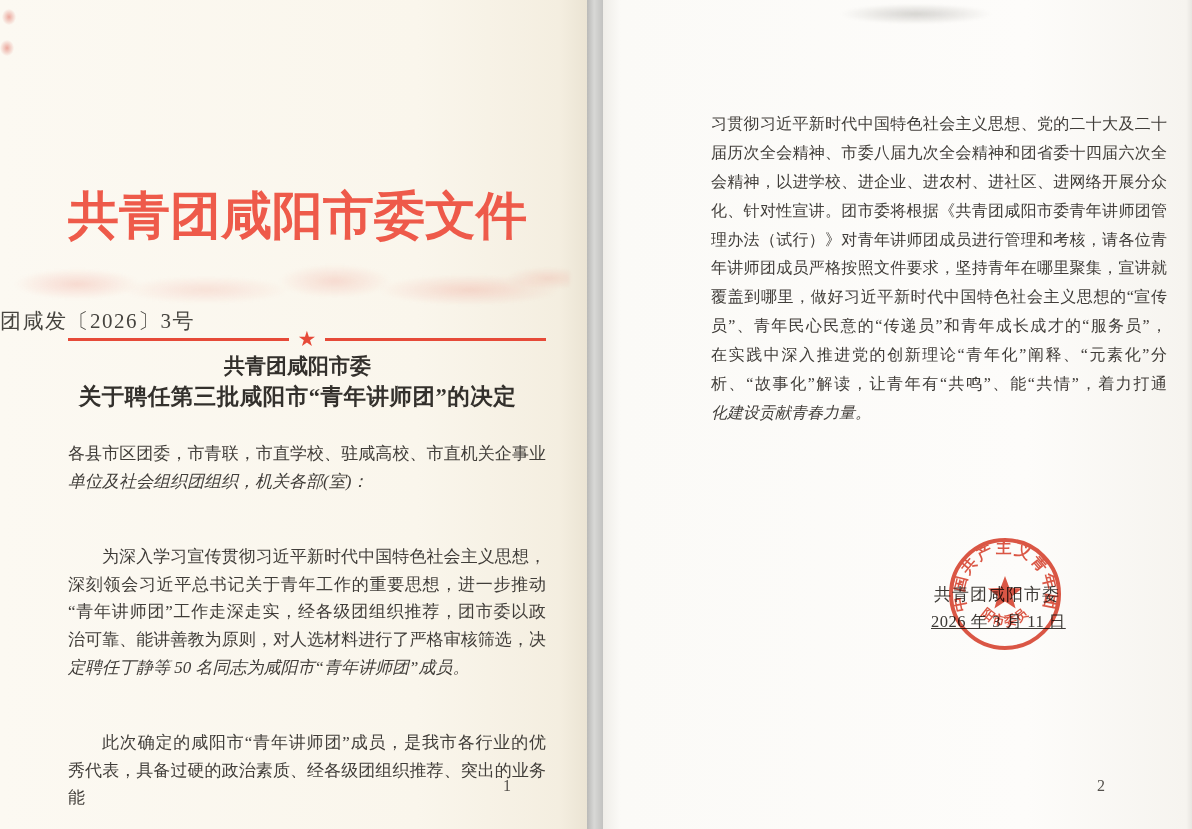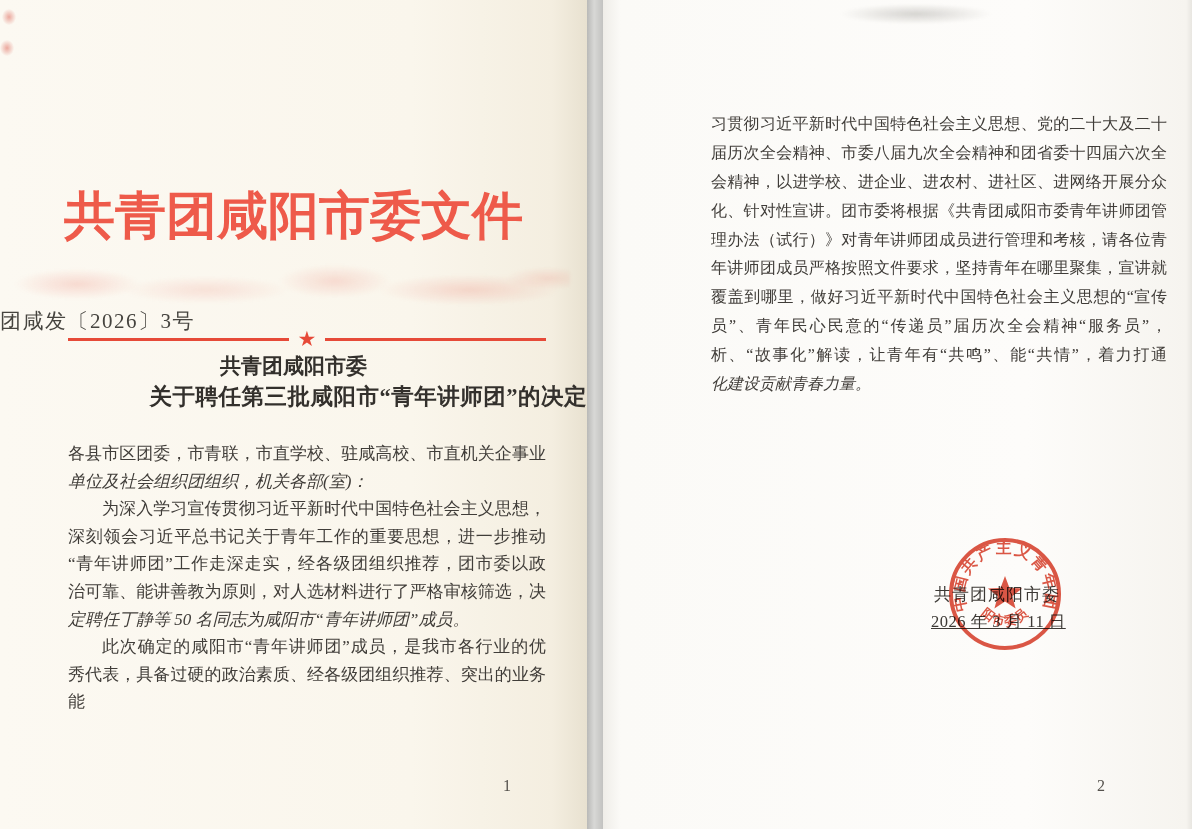--- a/index.html
+++ b/index.html
@@ -9,20 +9,21 @@
     font-family:"Liberation Serif","DejaVu Serif",serif;
     overflow:hidden;
   }
   .scan{position:relative;width:1192px;height:829px;background:#cfcfcd;overflow:hidden;}
 
   
   .page{position:absolute;top:0;height:829px;}
   .page1{
     left:0;width:587px;
     background:linear-gradient(90deg,#fcf9f2 0%,#faf6ec 70%,#f4eee0 94%,#e8e1d0 100%);
+    padding-left:8px;
   }
   .gutter{
     position:absolute;top:0;left:587px;width:16px;height:829px;
     background:linear-gradient(90deg,#b9b9b7 0%,#d8d8d6 45%,#c2c2c0 100%);
   }
   .page2{
     left:603px;width:589px;
     background:linear-gradient(90deg,#efede8 0%,#fbfaf7 3%,#fdfcfa 72%,#f6f4ef 99%,#e8e6e1 100%);
   }
 
@@ -64,37 +65,37 @@
   .starline .bar{flex:1;height:3px;background:#e64a38;}
   .starline .star{
     font-size:21px;line-height:18px;color:#e64a38;padding:0 9px;
   }
   .doc-title1{
     position:absolute;top:352px;left:0;width:100%;
     text-align:center;font-size:21px;font-weight:bold;color:#33302c;
   }
   .doc-title2{
     position:absolute;top:381px;left:0;width:100%;
-    text-align:right;font-size:22.5px;font-weight:bold;color:#33302c;letter-spacing:.5px;
+    text-align:center;font-size:22.5px;font-weight:bold;color:#33302c;letter-spacing:.5px;
   }
   .body1{
     position:absolute;top:440px;left:68px;width:478px;
     font-size:17px;color:#403d39;
   }
   .body2{
     position:absolute;top:110px;left:82px;width:456px;
     font-size:16px;color:#403d39;margin-left:26px;
   }
   .line{
     height:27.6px;line-height:27.6px;
     text-align:justify;text-align-last:justify;
     box-sizing:border-box;
   }
   .body2 .line{height:28.9px;line-height:28.9px;}
-  .line.indent{padding-left:34px;}
+  .line.indent{padding-left:34px;margin-top:48px;}
   .line.end{text-align-last:left;font-style:italic;}
 
   .pagenum{position:absolute;top:777px;font-size:16px;color:#55524d;}
   .pagenum.p1{left:503px;}
   .pagenum.p2{left:494px;}
 
   
   .attachment{
     position:absolute;top:469px;left:114px;
     font-size:16.5px;color:#3c3935;letter-spacing:.5px;
@@ -157,21 +158,22 @@
     <div class="smudge"></div>
 
     <div class="body2">
       <div class="line">习贯彻习近平新时代中国特色社会主义思想、党的二十大及二十</div>
       <div class="line">届历次全会精神、市委八届九次全会精神和团省委十四届六次全</div>
       <div class="line">会精神，以进学校、进企业、进农村、进社区、进网络开展分众</div>
       <div class="line">化、针对性宣讲。团市委将根据《共青团咸阳市委青年讲师团管</div>
       <div class="line">理办法（试行）》对青年讲师团成员进行管理和考核，请各位青</div>
       <div class="line">年讲师团成员严格按照文件要求，坚持青年在哪里聚集，宣讲就</div>
       <div class="line">覆盖到哪里，做好习近平新时代中国特色社会主义思想的“宣传</div>
-      <div class="line">员”、青年民心民意的“传递员”届历次全会精神“服务员”，</div>
+      <div class="line">员”、青年民心民意的“传递员”和青年成长成才的“服务员”，</div>
+      <div class="line">在实践中深入推进党的创新理论“青年化”阐释、“元素化”分</div>
       <div class="line">析、“故事化”解读，让青年有“共鸣”、能“共情”，着力打通</div>
       <div class="line end">化建设贡献青春力量。</div>
     </div>
 
 
     <div class="signer">共青团咸阳市委</div>
     <div class="sign-date">2026 年 3 月 11 日</div>
 
     <svg class="seal" viewBox="0 0 140 140">
       <defs>

